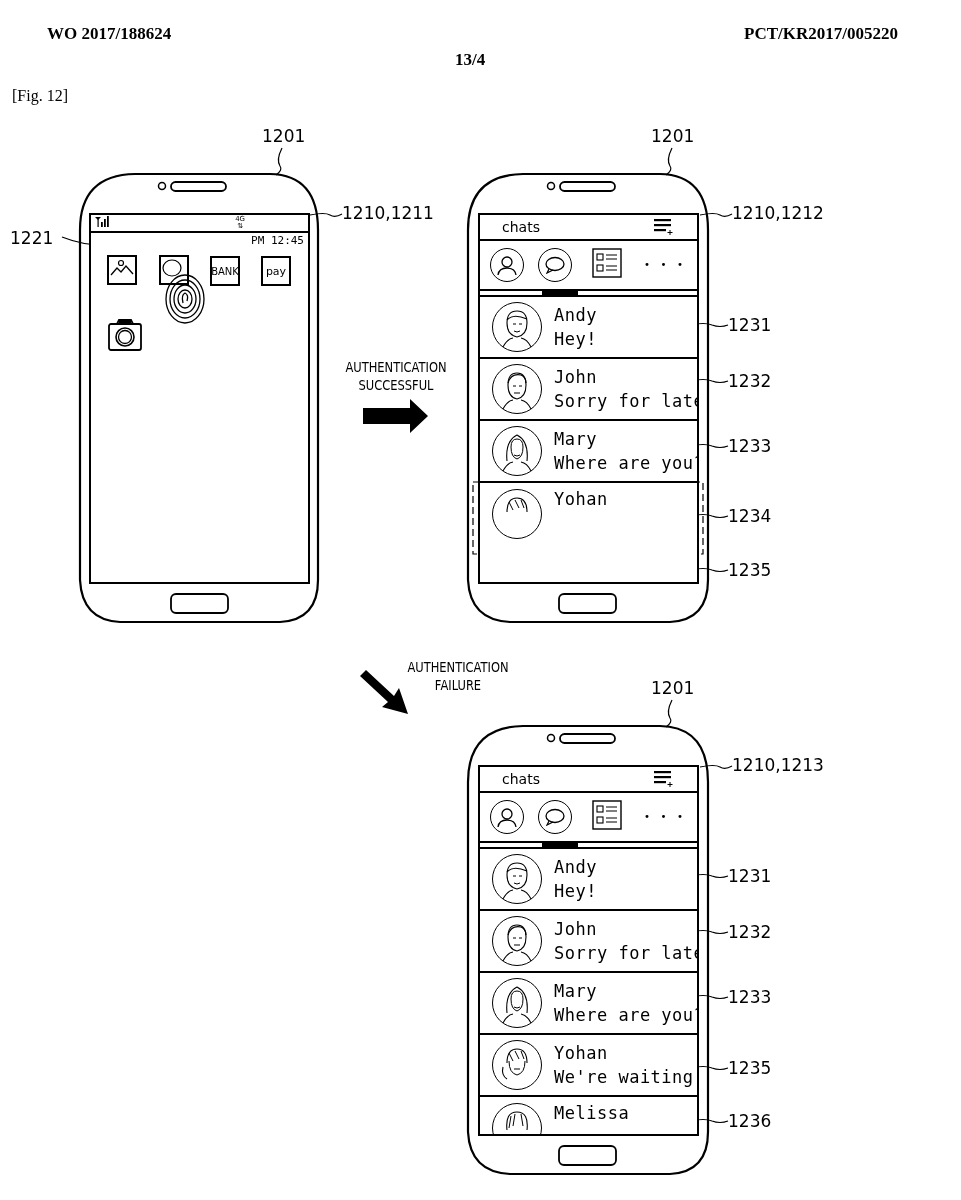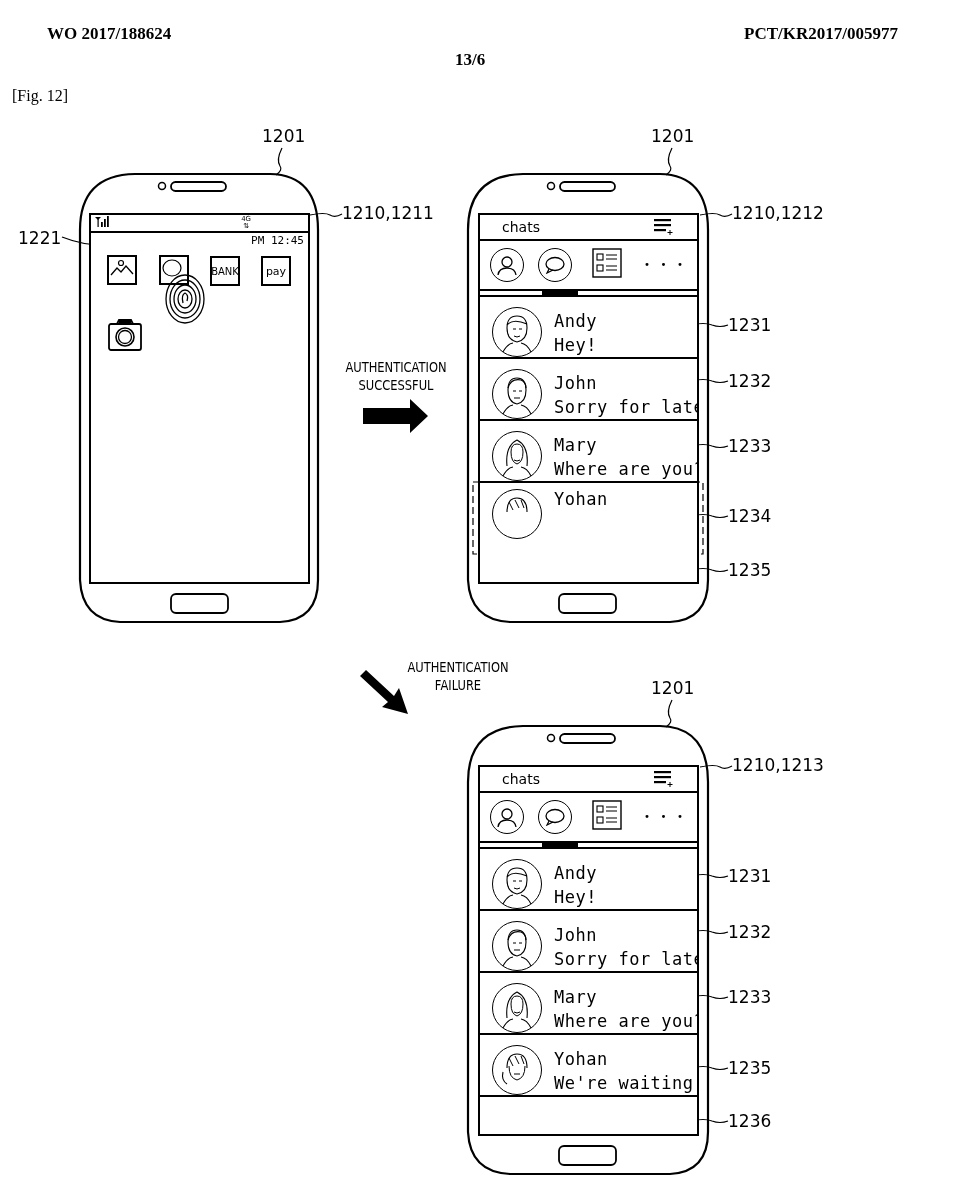--- a/index.html
+++ b/index.html
@@ -12,33 +12,33 @@
   .caption { font-family:"DejaVu Sans", sans-serif; font-size:14px; text-align:center; line-height:18px; transform:scaleX(0.82); transform-origin:center; white-space:nowrap; }
   svg.lines { position:absolute; left:0; top:0; }
   .screen { position:absolute; border:2px solid #000; background:#fff; overflow:hidden; box-sizing:border-box; }
   .statusbar { height:18px; border-bottom:2px solid #000; font-family:"DejaVu Sans", sans-serif; font-size:11px; display:flex; align-items:center; justify-content:space-between; padding:0 4px; box-sizing:border-box; }
   .appicon { position:absolute; width:30px; height:30px; border:2px solid #000; box-sizing:border-box; display:flex; align-items:center; justify-content:center; font-family:"DejaVu Sans", sans-serif; font-size:10px; }
   .chatbar { height:26px; border-bottom:2px solid #000; display:flex; align-items:center; justify-content:space-between; padding:0 22px; box-sizing:border-box; font-family:"DejaVu Sans", sans-serif; font-size:14px; }
   .tabbar { height:50px; position:relative; display:flex; align-items:center; padding:0 10px; box-sizing:border-box; border-bottom:2px solid #000; }
   .tabind { height:6px; position:relative; border-bottom:2px solid #000; box-sizing:border-box; }
   .tabind .active { position:absolute; left:62px; width:36px; top:0; height:4px; background:#000; }
   .tabicon { width:34px; height:34px; border:1.5px solid #000; border-radius:50%; box-sizing:border-box; display:flex; align-items:center; justify-content:center; margin-right:14px; }
-  .row { height:62px; border-bottom:2px solid #000; display:flex; align-items:flex-end; padding-left:12px; box-sizing:border-box; }
+  .row { height:62px; border-bottom:2px solid #000; display:flex; align-items:center; padding-left:12px; box-sizing:border-box; }
   .row.partial { height:36px; align-items:flex-start; padding-top:4px; border-bottom:none; }
   .avatar { width:50px; height:50px; border:1.5px solid #000; border-radius:50%; box-sizing:border-box; flex:0 0 50px; display:flex; align-items:center; justify-content:center; }
   .row.partial .avatar { margin-top:2px; }
   .rowtext { margin-left:12px; font-family:"DejaVu Sans Mono", monospace; font-size:17px; line-height:24px; letter-spacing:0.5px; }
   .rowtext div { white-space:nowrap; }
 </style>
 </head>
 <body>
 
 <div class="abs hdr" style="left:47px;top:24px;">WO 2017/188624</div>
-<div class="abs hdr" style="left:744px;top:24px;">PCT/KR2017/005977</div>
-<div class="abs hdr" style="left:455px;top:50px;">13/6</div>
+<div class="abs hdr" style="left:744px;top:24px;">PCT/KR2017/005220</div>
+<div class="abs hdr" style="left:455px;top:50px;">13/4</div>
 <div class="abs figlabel" style="left:12px;top:87px;">[Fig. 12]</div>
 
 <svg class="lines" width="961" height="1200" viewBox="0 0 961 1200">
 
   <path d="M80,230 Q80,175 135,174 L270,174 Q318,175 318,230 L318,580 Q318,620 280,622 L120,622 Q82,620 80,580 Z" fill="none" stroke="#000" stroke-width="2.2"></path>
   <circle cx="162" cy="186" r="3.5" fill="none" stroke="#000" stroke-width="1.5"></circle>
   <rect x="171" y="182" width="55" height="9" rx="4.5" fill="none" stroke="#000" stroke-width="1.8"></rect>
   <rect x="171" y="594" width="57" height="19" rx="5" fill="none" stroke="#000" stroke-width="1.8"></rect>
 
   <path d="M468,230 Q468,175 523,174 L660,174 Q708,175 708,230 L708,580 Q708,620 670,622 L510,622 Q470,620 468,580 Z" fill="none" stroke="#000" stroke-width="2.2"></path>
@@ -72,21 +72,21 @@
   <path d="M690,997 Q705,994 712,997 Q720,1000 728,997" fill="none" stroke="#000" stroke-width="1.2"></path>
   <path d="M690,1068 Q705,1065 712,1068 Q720,1071 728,1068" fill="none" stroke="#000" stroke-width="1.2"></path>
   <path d="M690,1121 Q705,1118 712,1121 Q720,1124 728,1121" fill="none" stroke="#000" stroke-width="1.2"></path>
 
   <path d="M363,408 L410,408 L410,399 L428,416 L410,433 L410,424 L363,424 Z" fill="#000"></path>
   <path d="M366,670 L394,696 L399,688 L408,714 L382,707 L388,702 L360,676 Z" fill="#000"></path>
 </svg>
 
 <div class="abs ref" style="left:262px;top:126px;">1201</div>
 <div class="abs ref" style="left:342px;top:203px;">1210,1211</div>
-<div class="abs ref" style="left:18px;top:228px;text-align:right;">1221</div>
+<div class="abs ref" style="left:10px;top:228px;text-align:right;">1221</div>
 <div class="abs ref" style="left:175px;top:354px;">12</div>
 
 <div class="abs ref" style="left:651px;top:126px;">1201</div>
 <div class="abs ref" style="left:732px;top:203px;">1210,1212</div>
 <div class="abs ref" style="left:728px;top:315px;">1231</div>
 <div class="abs ref" style="left:728px;top:371px;">1232</div>
 <div class="abs ref" style="left:728px;top:436px;">1233</div>
 <div class="abs ref" style="left:728px;top:506px;">1234</div>
 <div class="abs ref" style="left:728px;top:560px;">1235</div>
 
@@ -111,21 +111,21 @@
   <div class="statusbar">
     <span>
       <svg width="16" height="11" viewBox="0 0 16 11">
           <path d="M0,1 L6,1 L3,4 Z" fill="#000"></path>
           <rect x="2.5" y="3" width="1.2" height="8" fill="#000"></rect>
           <rect x="6" y="6" width="1.8" height="5" fill="#000"></rect>
           <rect x="9" y="3" width="1.8" height="8" fill="#000"></rect>
           <rect x="12" y="0" width="1.8" height="11" fill="#000"></rect>
         </svg>
     </span>
-    <span style="display:flex;align-items:center;gap:0;">
+    <span style="display:flex;align-items:center;gap:6px;">
       <span style="font-size:7px;line-height:7px;text-align:center;"><span>4G</span><br>⇅</span>
       <span class="mono" style="font-size:11px;margin-top:35px;">PM 12:45</span>
     </span>
   </div>
   <div class="appicon" style="left:16px;top:40px;">
     <svg width="26" height="26" viewBox="0 0 26 26">
         <circle cx="12" cy="6" r="2.5" fill="none" stroke="#000" stroke-width="1.2"></circle>
         <path d="M2,18 L8,11 L12,15 L17,9 L24,17" fill="none" stroke="#000" stroke-width="1.3"></path>
       </svg>
   </div>
@@ -339,13 +339,24 @@
           <path d="M10,16 Q10,28 18,30 Q26,28 26,16" fill="none" stroke="#000" stroke-width="1"></path>
           <path d="M4,22 Q2,30 8,34" fill="none" stroke="#000" stroke-width="1.1"></path>
           <path d="M15,24 h6" stroke="#000" stroke-width="1"></path>
         </svg>
       </span>
     <div class="rowtext">
         <div>Yohan</div>
         <div>We're waiting</div>
       </div>
   </div>
+  <div class="row partial">
+    <span class="avatar">
+        <svg width="36" height="40" viewBox="0 0 36 40">
+          <path d="M8,22 Q6,4 18,4 Q30,4 28,22" fill="none" stroke="#000" stroke-width="1.1"></path>
+          <path d="M12,8 L10,20 M16,6 L14,18 M22,6 L24,18" stroke="#000" stroke-width="1"></path>
+        </svg>
+      </span>
+    <div class="rowtext">
+        <div>Melissa</div>
+      </div>
+  </div>
 </div>
 
 </body></html>

